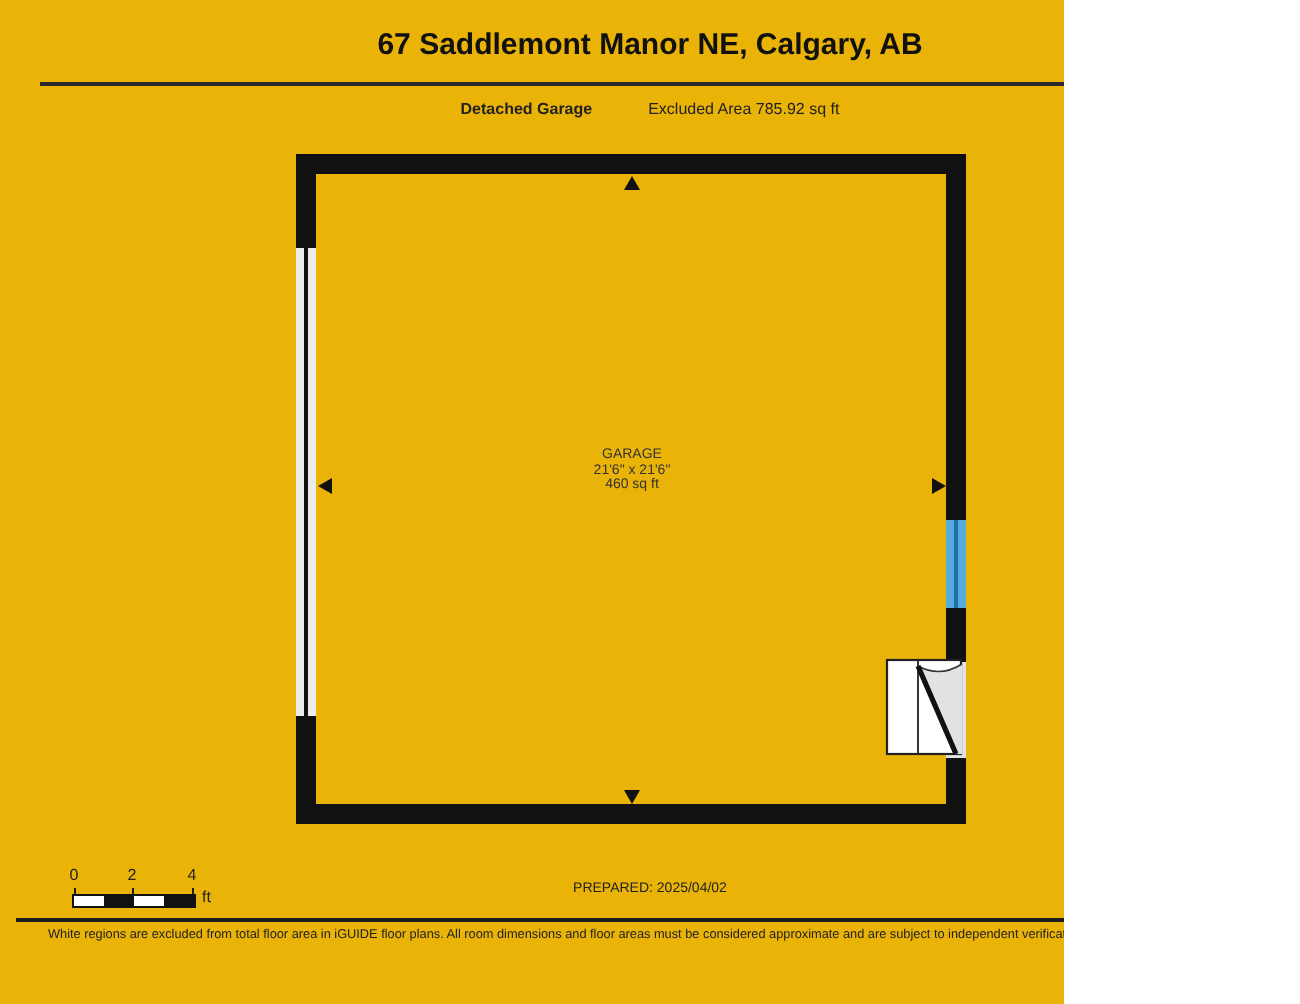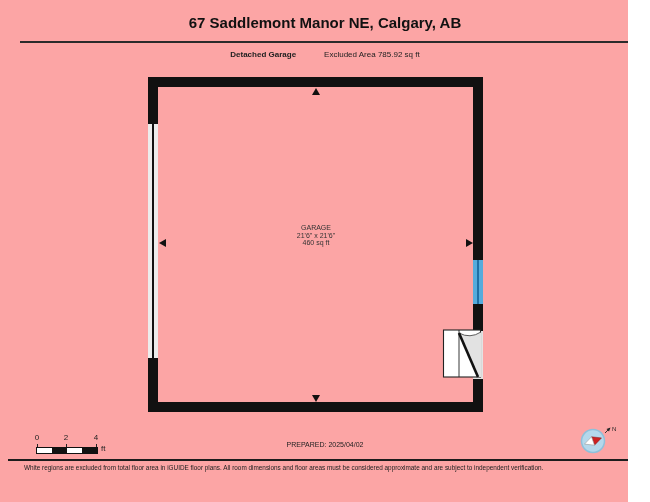--- a/index.html
+++ b/index.html
@@ -1,17 +1,17 @@
 <!DOCTYPE html>
 <html><head>
 <meta charset="utf-8">
 <style>
   html,body{margin:0;padding:0;background:#fff;}
   #canvas{
-    position:relative;width:628px;height:502px;background:#fca5a5;overflow:hidden;
+    position:relative;width:532px;height:502px;background:#eab308;overflow:hidden;
     font-family:"Liberation Sans","DejaVu Sans",sans-serif;color:#111;
   }
   .abs{position:absolute;}
 
   
   .title{top:14px;left:0;width:650px;text-align:center;font-size:15px;font-weight:bold;color:#111;}
   .title-divider{top:41px;left:20px;width:610px;height:2px;background:#2b2b2b;}
   .subtitle{top:50px;left:0;width:650px;text-align:center;font-size:8px;color:#222;}
   .subtitle .floor{font-weight:bold;margin-right:28px;}
 

